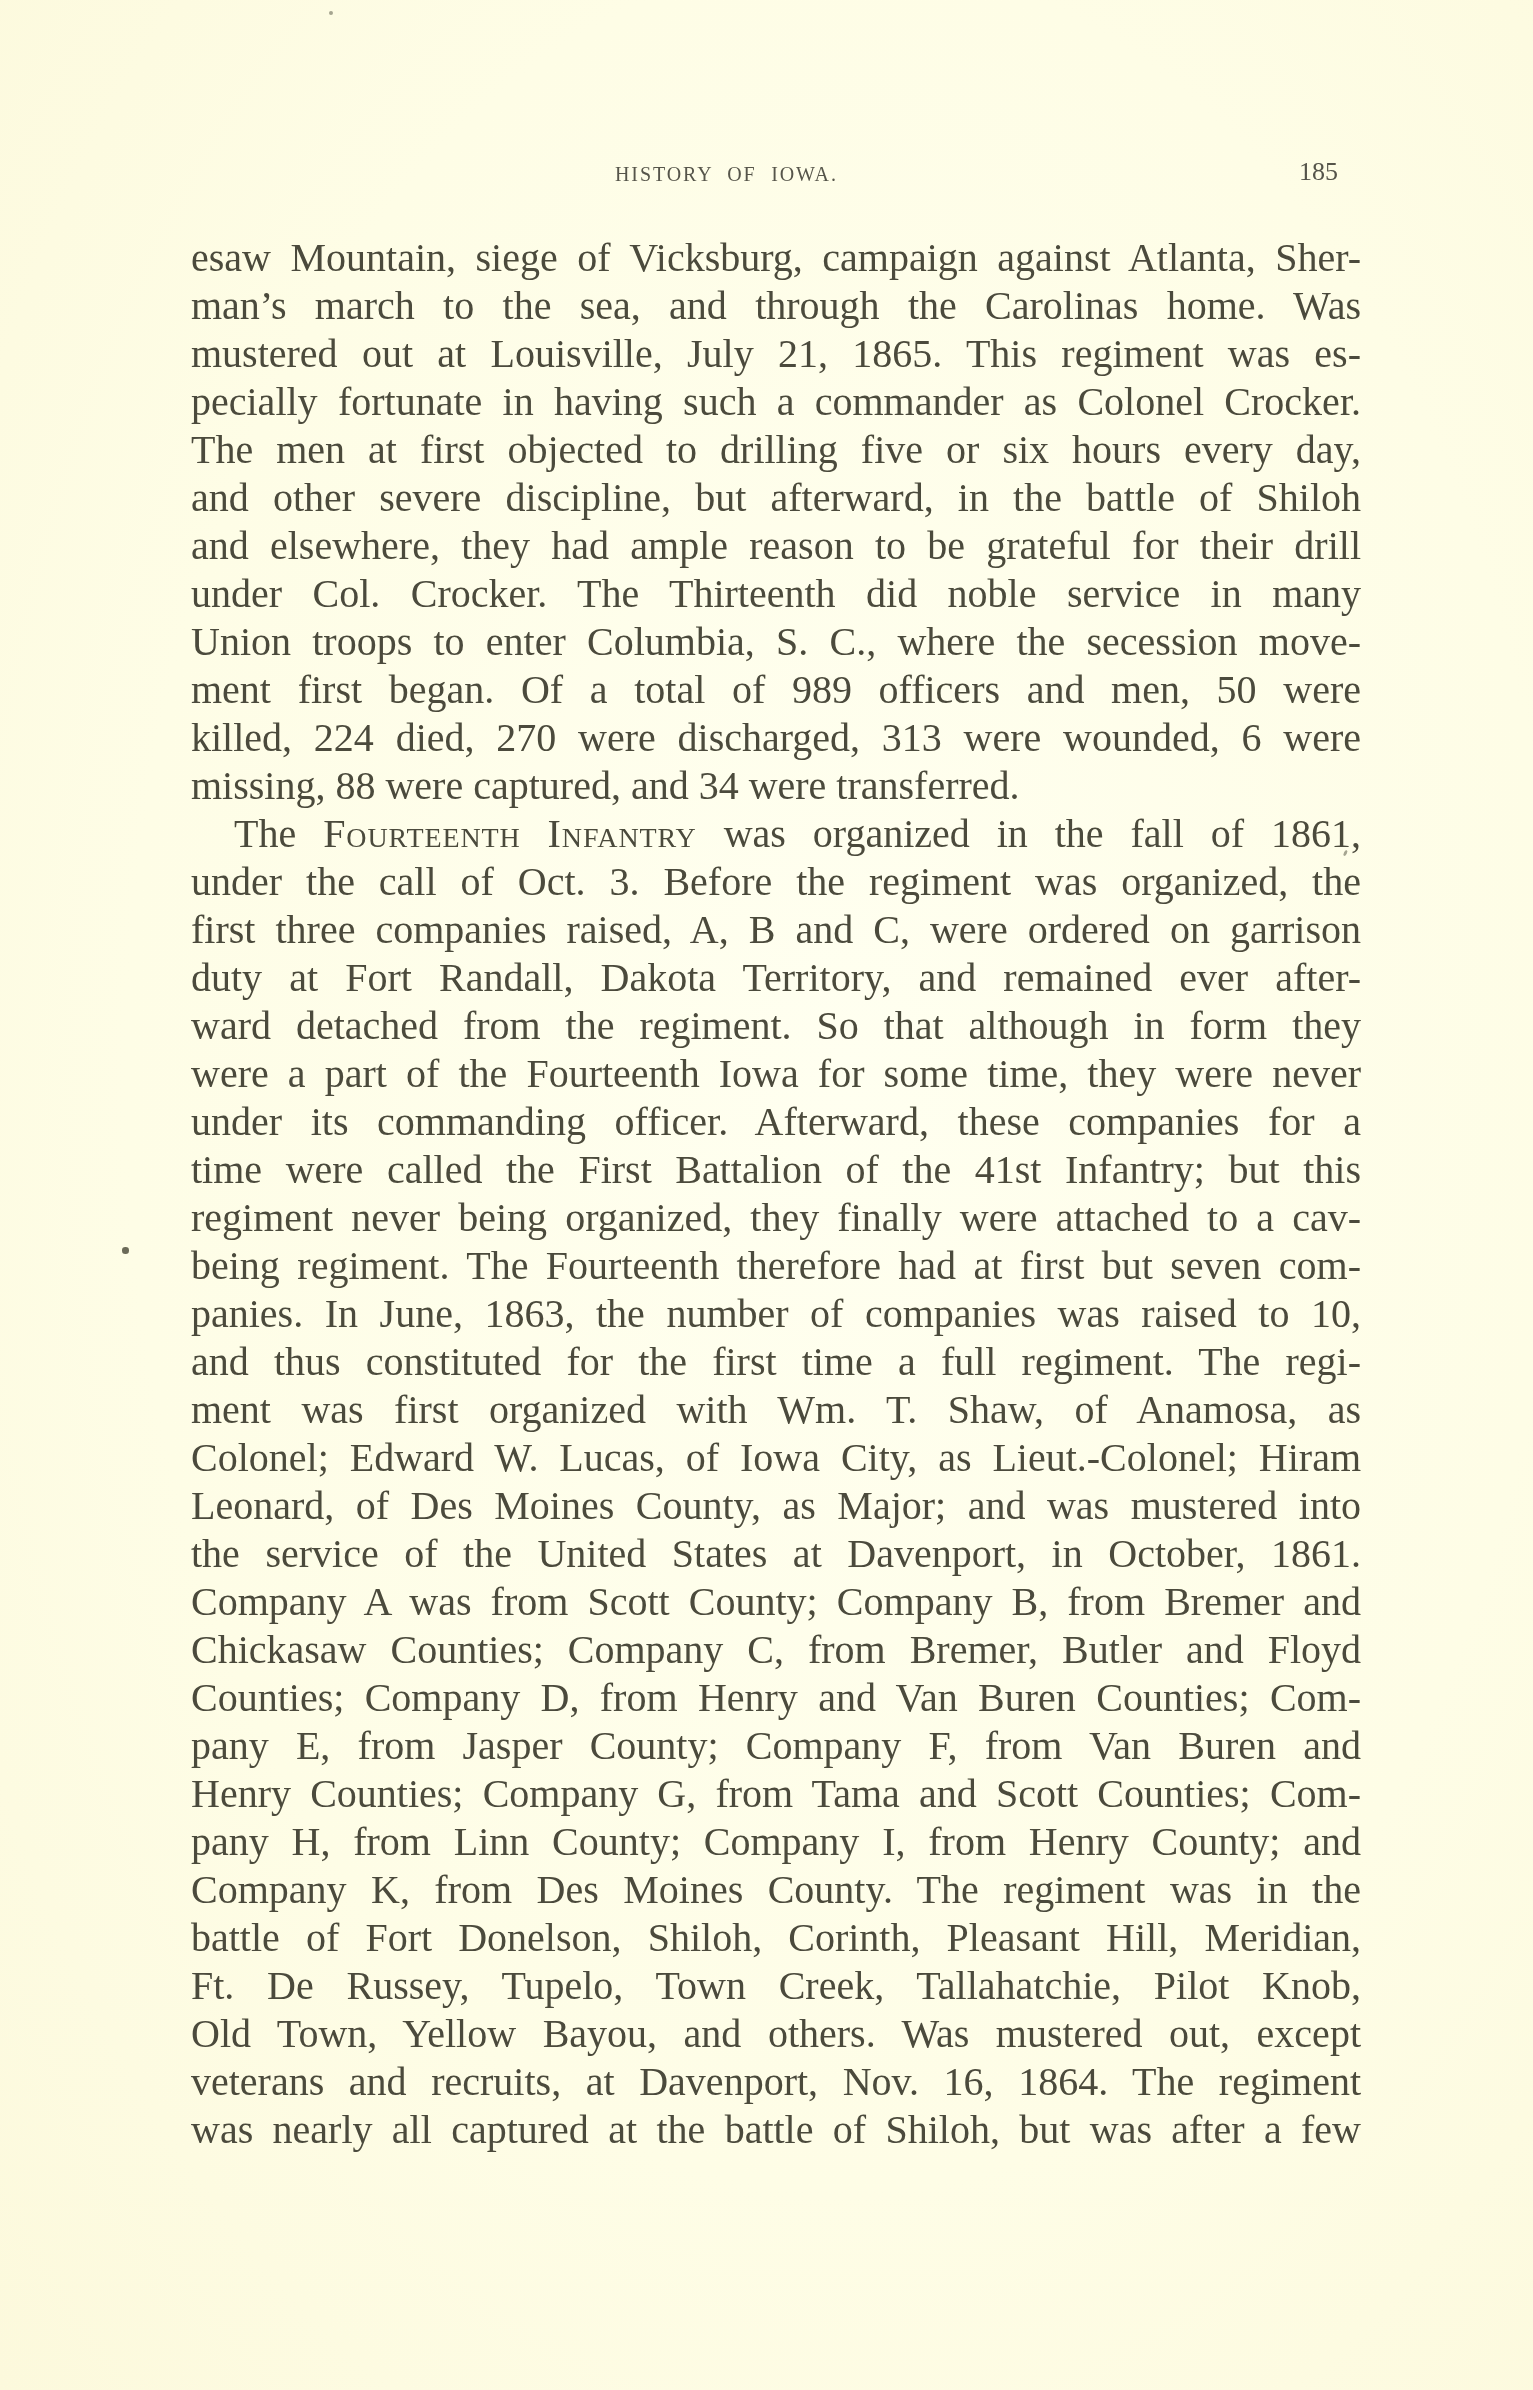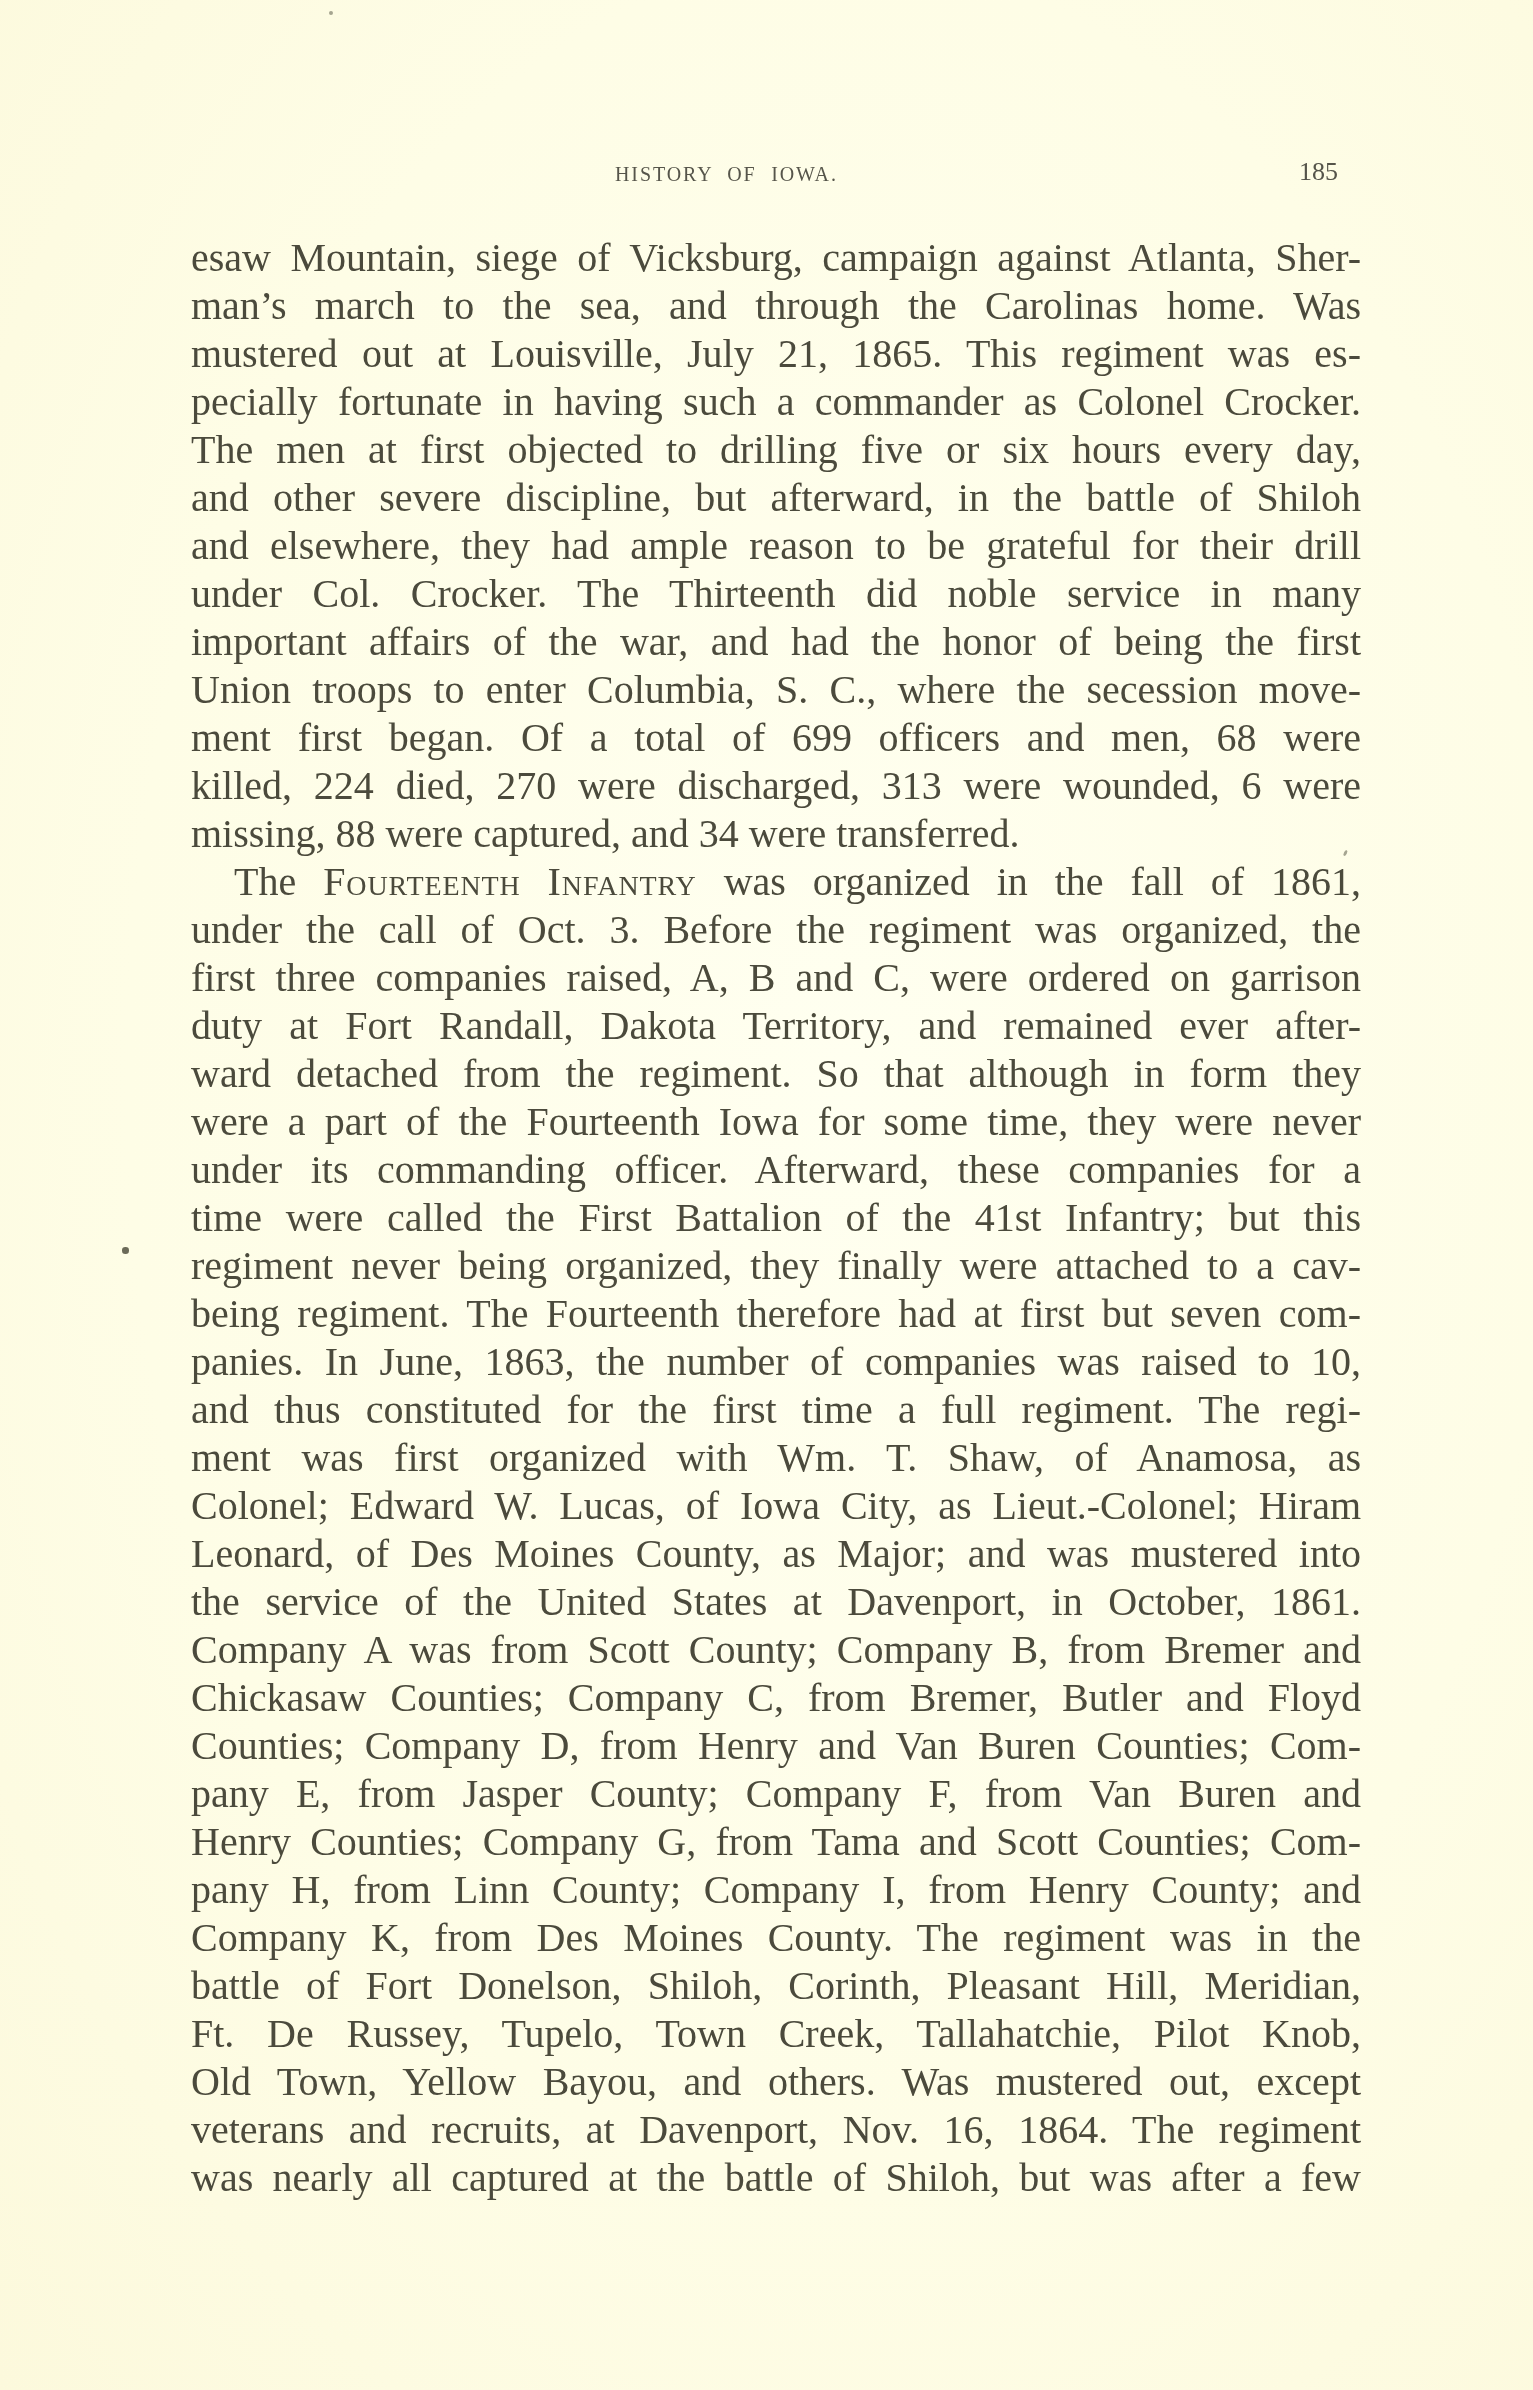--- a/index.html
+++ b/index.html
@@ -87,23 +87,22 @@
 
 <div class="body-text">
   <div class="line">esaw Mountain, siege of Vicksburg, campaign against Atlanta, Sher-</div>
   <div class="line">man’s march to the sea, and through the Carolinas home. Was</div>
   <div class="line">mustered out at Louisville, July 21, 1865. This regiment was es-</div>
   <div class="line">pecially fortunate in having such a commander as Colonel Crocker.</div>
   <div class="line">The men at first objected to drilling five or six hours every day,</div>
   <div class="line">and other severe discipline, but afterward, in the battle of Shiloh</div>
   <div class="line">and elsewhere, they had ample reason to be grateful for their drill</div>
   <div class="line">under Col. Crocker. The Thirteenth did noble service in many</div>
-  <div class="line">important affairs of the war, and had the honor of being the first</div>
   <div class="line">Union troops to enter Columbia, S. C., where the secession move-</div>
-  <div class="line">ment first began. Of a total of 699 officers and men, 68 were</div>
+  <div class="line">ment first began. Of a total of 989 officers and men, 50 were</div>
   <div class="line">killed, 224 died, 270 were discharged, 313 were wounded, 6 were</div>
   <div class="line" style="text-align-last:left;">missing, 88 were captured, and 34 were transferred.</div>
   <div class="line indent"><span>The </span><span class="sc">Fourteenth</span><span> </span><span class="sc">Infantry</span><span> was organized in the fall of 1861,</span></div>
   <div class="line">under the call of Oct. 3. Before the regiment was organized, the</div>
   <div class="line">first three companies raised, A, B and C, were ordered on garrison</div>
   <div class="line">duty at Fort Randall, Dakota Territory, and remained ever after-</div>
   <div class="line">ward detached from the regiment. So that although in form they</div>
   <div class="line">were a part of the Fourteenth Iowa for some time, they were never</div>
   <div class="line">under its commanding officer. Afterward, these companies for a</div>
   <div class="line">time were called the First Battalion of the 41st Infantry; but this</div>

